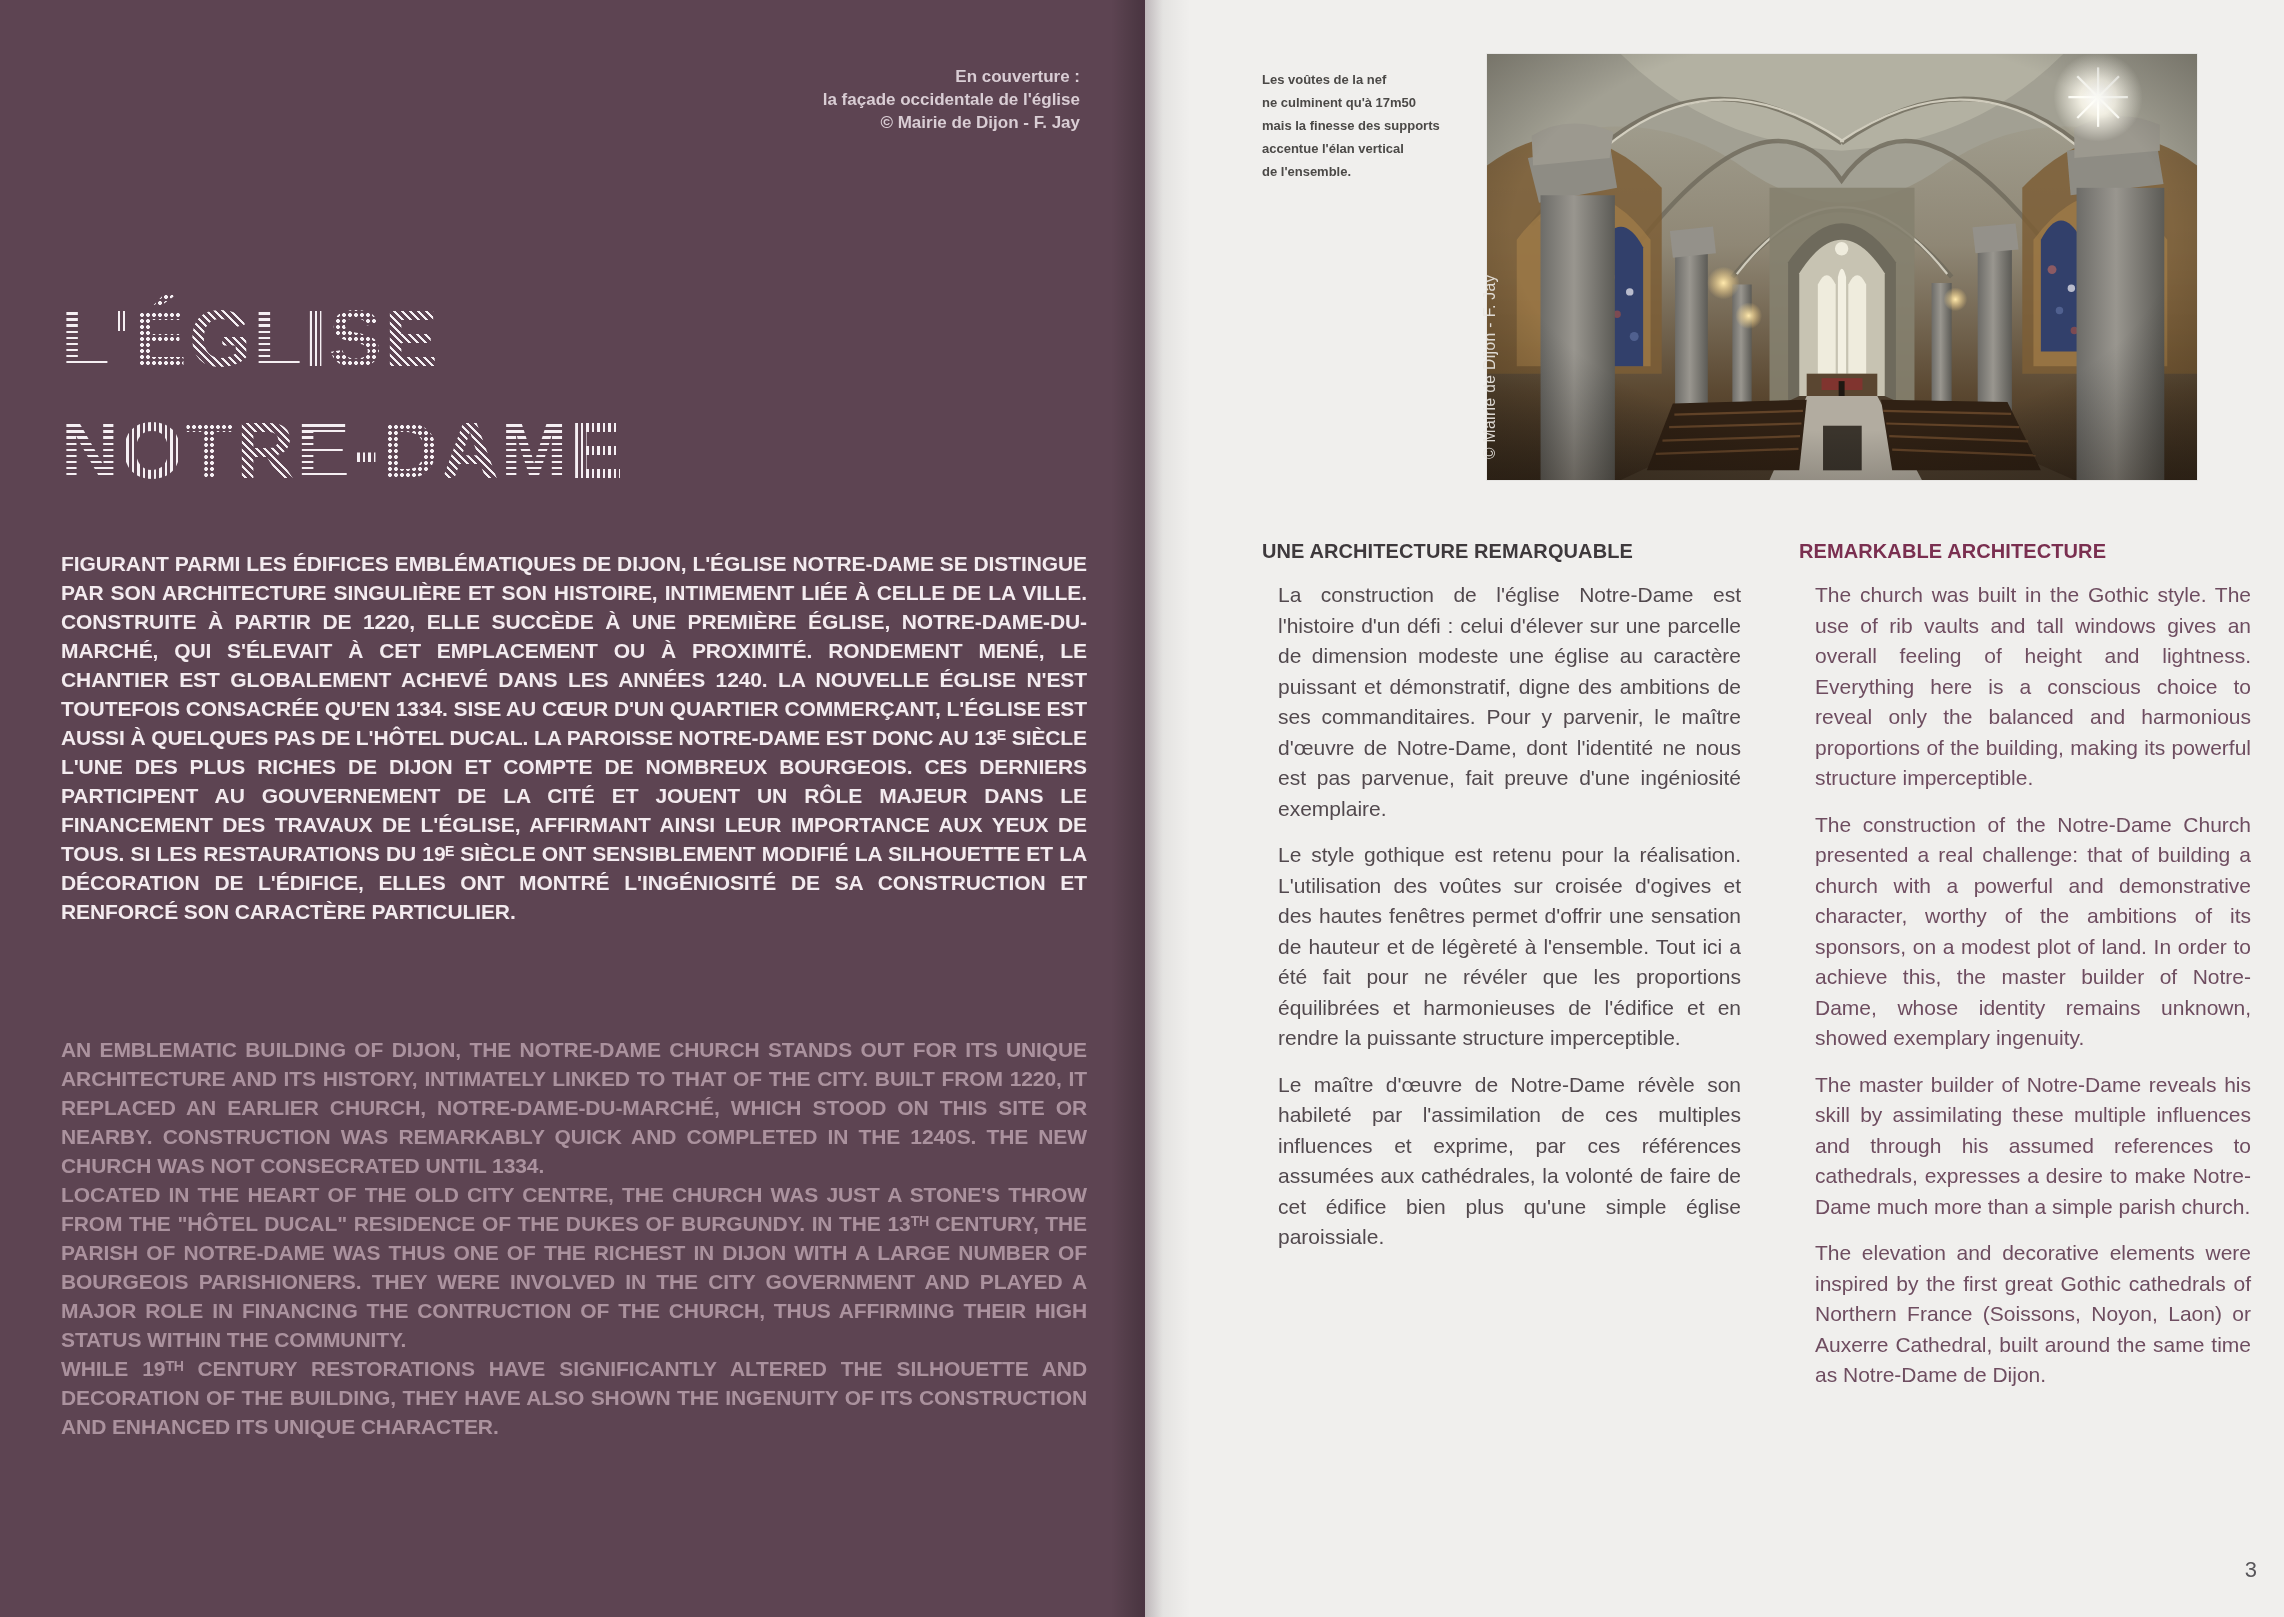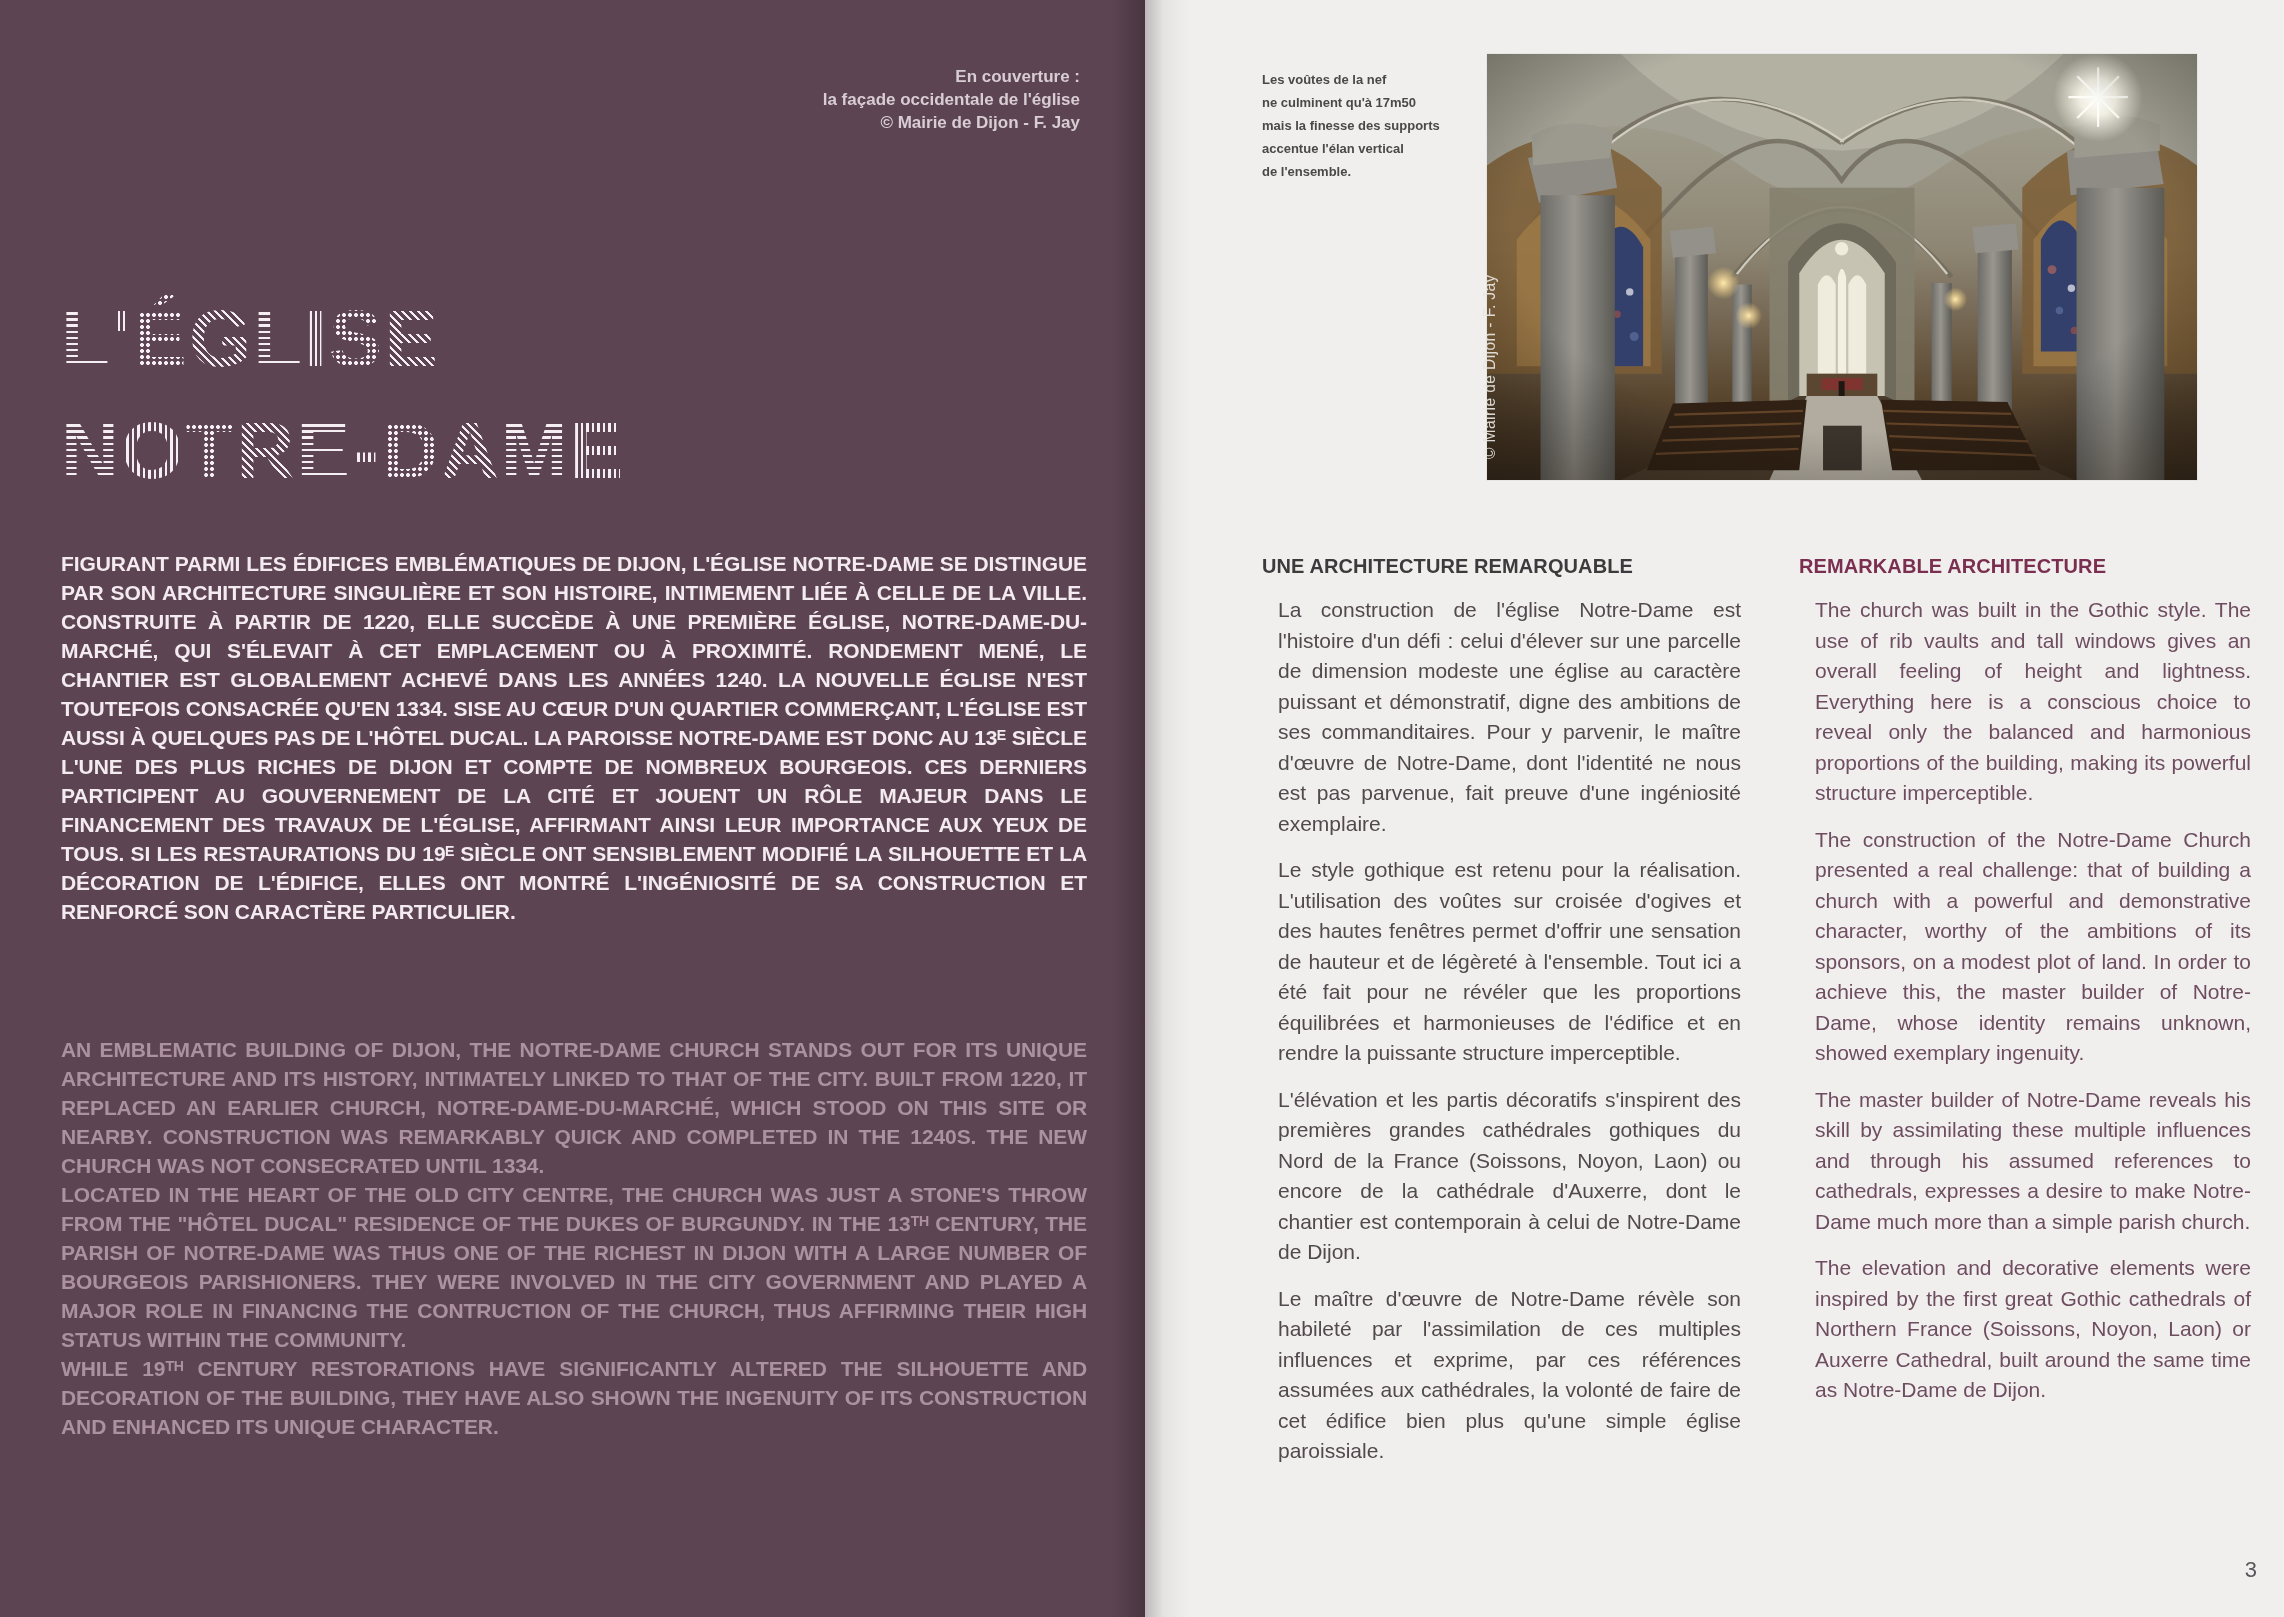--- a/index.html
+++ b/index.html
@@ -58,21 +58,21 @@
   .photo{
     position:absolute;left:342px;top:54px;width:710px;height:426px;margin:0;
     box-shadow:0 0 0 0.7px rgba(0,0,0,.06);
   }
   .photo svg{display:block;width:100%;height:100%;}
   .photo-credit{
     position:absolute;left:12px;bottom:21px;
     transform:rotate(-90deg);transform-origin:0 100%;
     font-size:15.6px;color:rgba(233,230,226,.92);letter-spacing:0.4px;white-space:nowrap;
   }
-  .col{position:absolute;top:554px;text-align:justify;}
+  .col{position:absolute;top:539px;text-align:justify;}
   .col h2{margin:0 0 7.4px 0;font-size:20px;line-height:25px;letter-spacing:0.1px;text-align:left;}
   .col p{margin:16px;font-size:21px;line-height:30.5px;}
   .col-fr{left:117px;width:495px;}
   .col-fr h2{color:#3e393c;}
   .col-fr p{color:#52494e;}
   .col-en{left:654px;width:468px;}
   .col-en h2{color:#7a2f50;}
   .col-en p{color:#6e4d60;}
   .page-number{
     position:absolute;right:27px;bottom:34px;
@@ -238,21 +238,20 @@
 
         <rect width="955" height="573" fill="url(#vig)"></rect>
       </svg>
       <figcaption class="photo-credit">© Mairie de Dijon - F. Jay</figcaption>
     </figure>
 
     <div class="col col-fr">
       <h2>UNE ARCHITECTURE REMARQUABLE</h2>
       <p>La construction de l'église Notre-Dame est l'histoire d'un défi : celui d'élever sur une parcelle de dimension modeste une église au caractère puissant et démonstratif, digne des ambitions de ses commanditaires. Pour y parvenir, le maître d'œuvre de Notre-Dame, dont l'identité ne nous est pas parvenue, fait preuve d'une ingéniosité exemplaire.</p>
       <p>Le style gothique est retenu pour la réalisation. L'utilisation des voûtes sur croisée d'ogives et des hautes fenêtres permet d'offrir une sensation de hauteur et de légèreté à l'ensemble. Tout ici a été fait pour ne révéler que les proportions équilibrées et harmonieuses de l'édifice et en rendre la puissante structure imperceptible.</p>
-      <p>L'élévation et les partis décoratifs s'inspirent des premières grandes cathédrales gothiques du Nord de la France (Soissons, Noyon, Laon) ou encore de la cathédrale d'Auxerre, dont le chantier est contemporain à celui de Notre-Dame de Dijon.</p>
       <p>Le maître d'œuvre de Notre-Dame révèle son habileté par l'assimilation de ces multiples influences et exprime, par ces références assumées aux cathédrales, la volonté de faire de cet édifice bien plus qu'une simple église paroissiale.</p>
     </div>
 
     <div class="col col-en">
       <h2>REMARKABLE ARCHITECTURE</h2>
       <p>The church was built in the Gothic style. The use of rib vaults and tall windows gives an overall feeling of height and lightness. Everything here is a conscious choice to reveal only the balanced and harmonious proportions of the building, making its powerful structure imperceptible.</p>
       <p>The construction of the Notre-Dame Church presented a real challenge: that of building a church with a powerful and demonstrative character, worthy of the ambitions of its sponsors, on a modest plot of land. In order to achieve this, the master builder of Notre-Dame, whose identity remains unknown, showed exemplary ingenuity.</p>
       <p>The master builder of Notre-Dame reveals his skill by assimilating these multiple influences and through his assumed references to cathedrals, expresses a desire to make Notre-Dame much more than a simple parish church.</p>
       <p>The elevation and decorative elements were inspired by the first great Gothic cathedrals of Northern France (Soissons, Noyon, Laon) or Auxerre Cathedral, built around the same time as Notre-Dame de Dijon.</p>
     </div>

